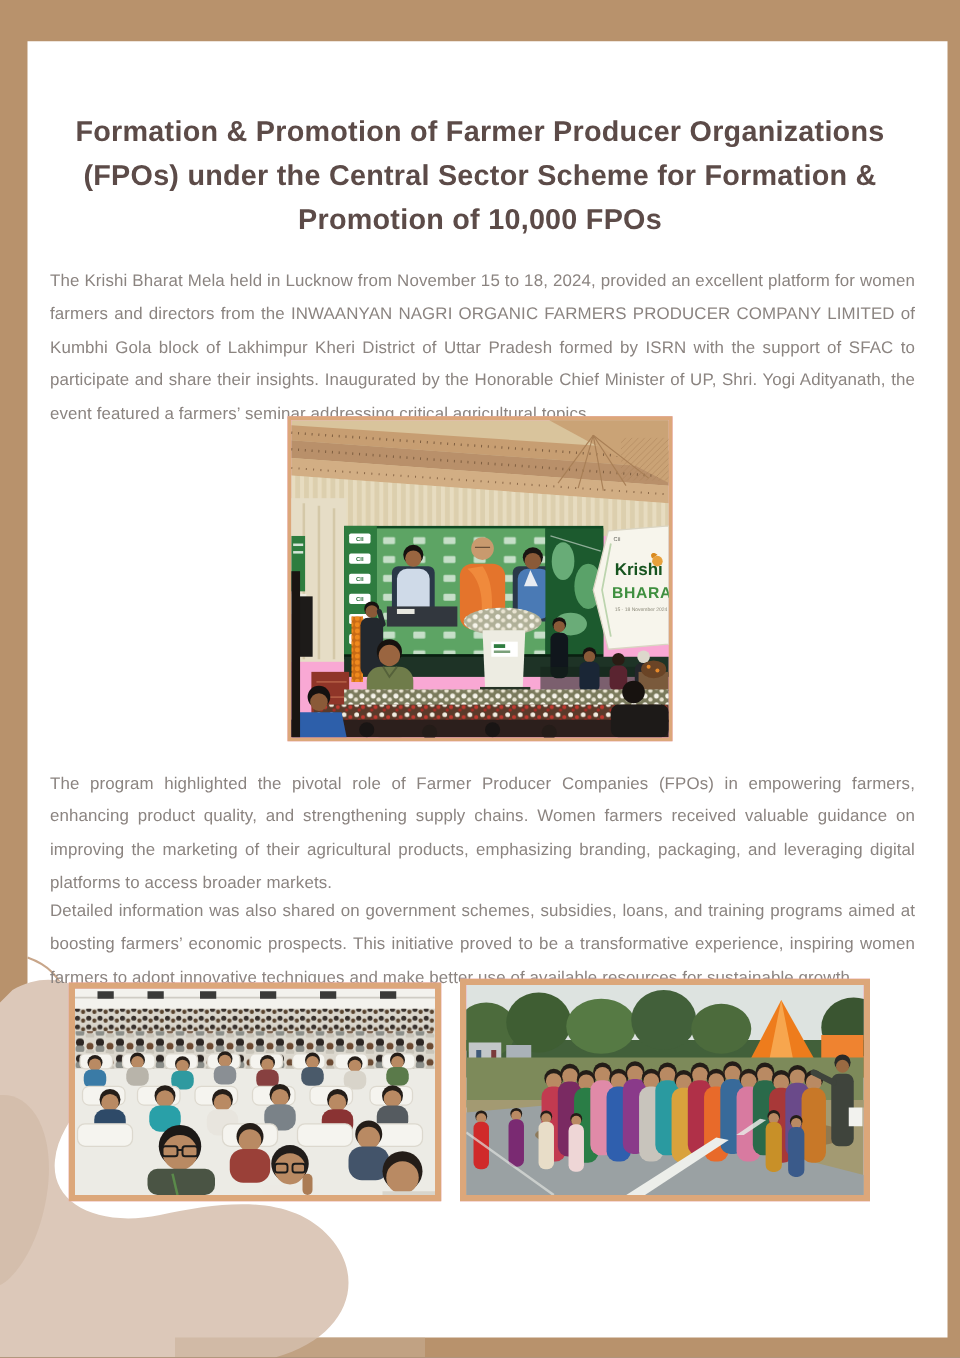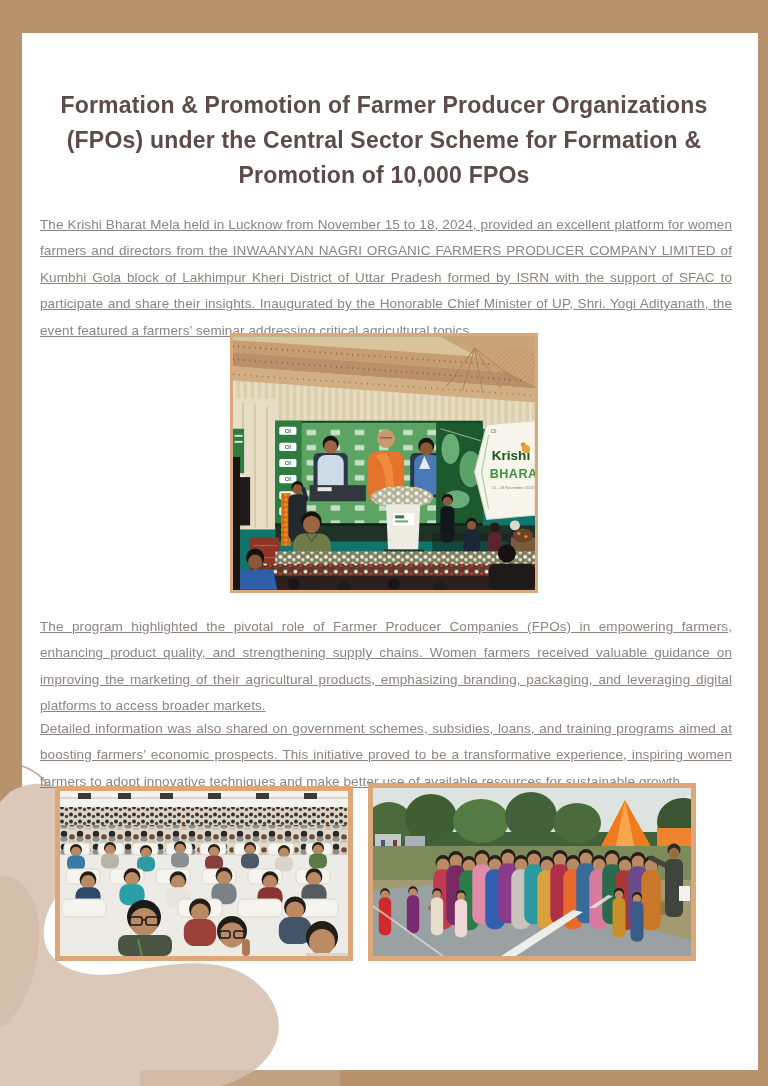--- a/index.html
+++ b/index.html
@@ -15,27 +15,27 @@
   .blob-layer{ position:absolute; left:0; top:756px; width:340px; height:330px; z-index:1; }
   .content{ position:absolute; inset:0; z-index:2;padding-left:12px; }
   .title{
     position:absolute; top:73px; left:30px; right:30px;
     text-align:center; font-weight:bold; font-size:23px; line-height:35px;
     color:#5c4b48; letter-spacing:.2px;
   }
   .para{
     position:absolute; left:40px; width:692px;
     font-size:13.5px; line-height:26.5px; color:#8b8480;
-    text-align:justify; letter-spacing:.1px;text-decoration:underline;
+    text-align:justify; letter-spacing:.1px;
   }
   .para1{ top:198px; }
   .para2{ top:600px; }
   .para3{ top:702px; }
   .photo{
-    position:absolute; background:#0f766e; line-height:0;
+    position:absolute; background:#f9a8d4; line-height:0;
     border:3px solid #dca77a;
     text-decoration:underline;
   }
   .photo.framed5{ border-width:5px; }
   .stage-pos{ left:230px; top:333px; }
   .audience-pos{ left:55px; top:786px; }
   .group-pos{ left:368px; top:783px; }
   svg{ display:block; }
 </style>
 </head>

